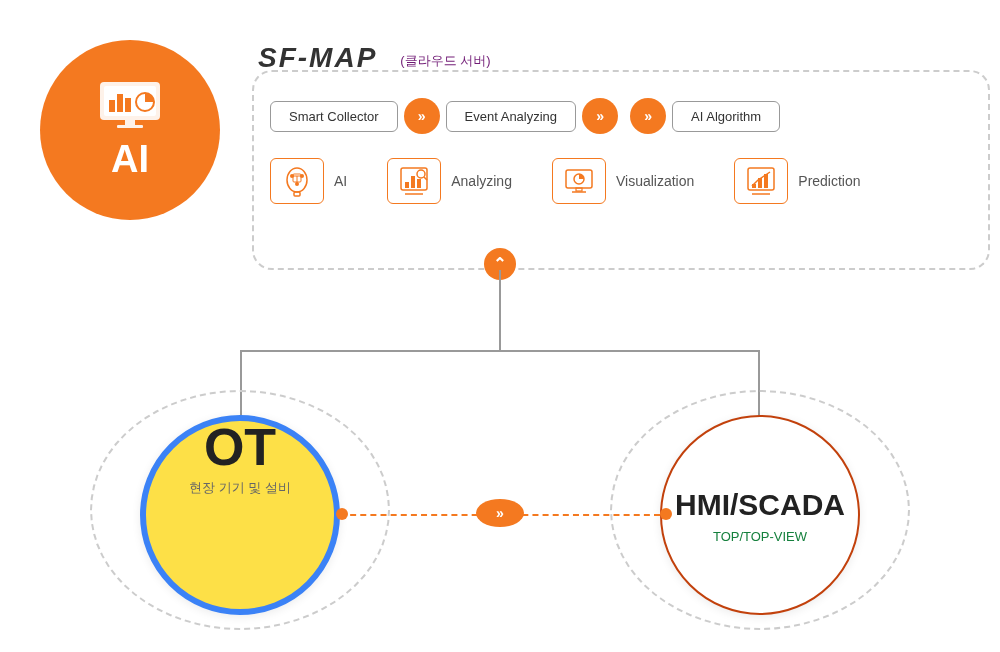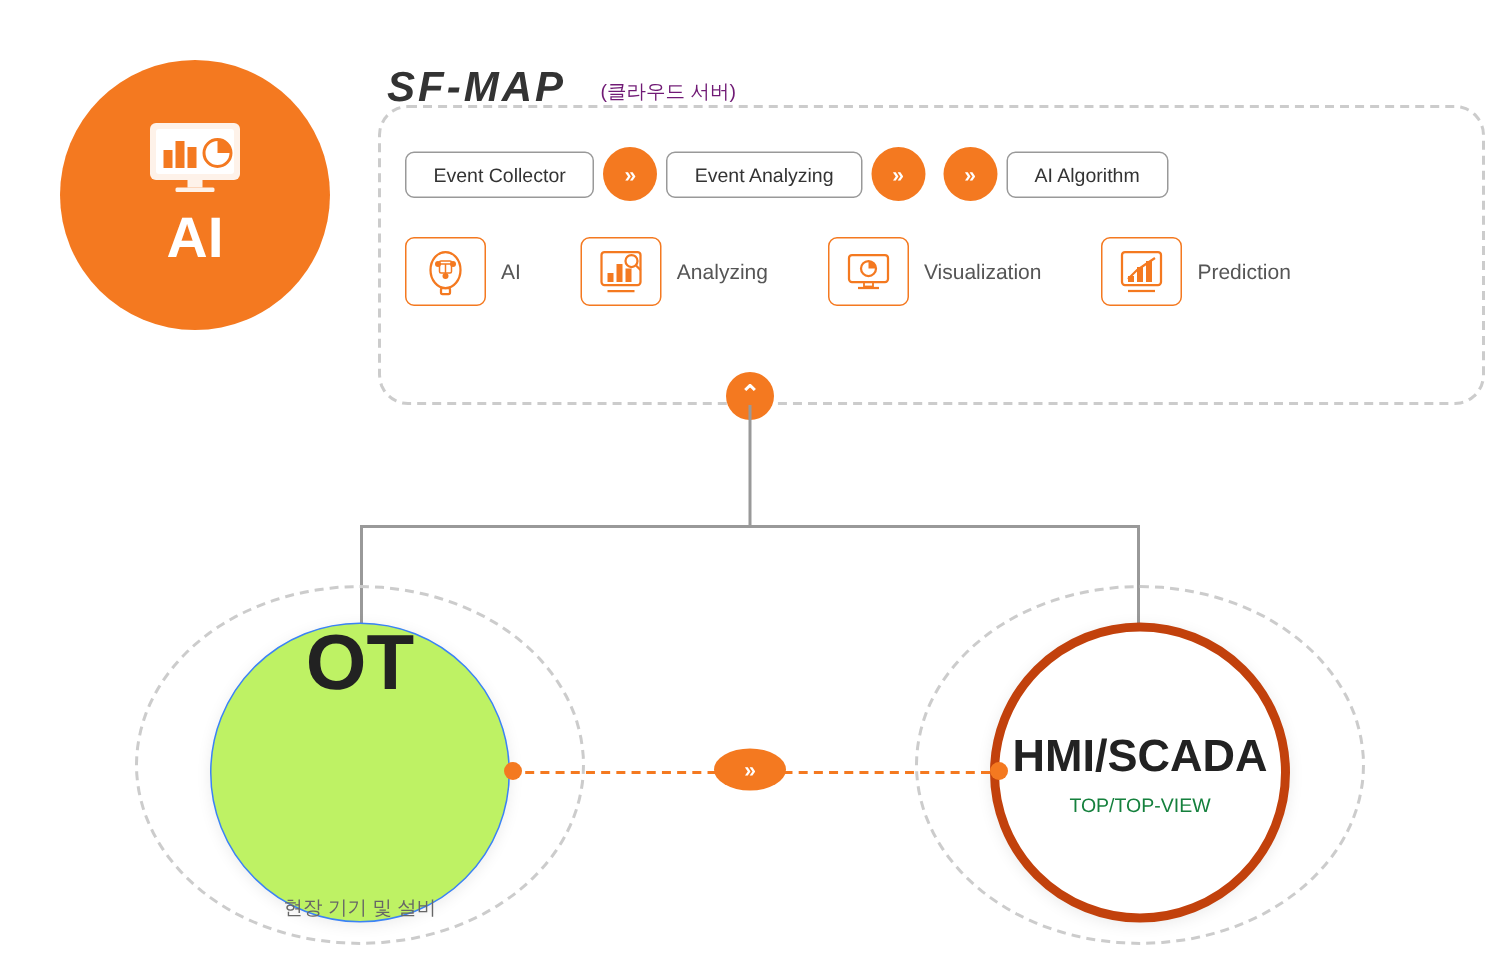--- a/index.html
+++ b/index.html
@@ -196,27 +196,27 @@
       height: 240px;
       border: 2px dashed #ccc;
       border-radius: 50%;
     }
     .ot-inner-circle {
       position: absolute;
       top: 415px;
       left: 140px;
       width: 200px;
       height: 200px;
-      background: #bef264;
-      border-radius: 50%;
-      border: 1px solid #3b82f6;
+      background: #fde047;
+      border-radius: 50%;
+      border: 6px solid #3b82f6;
       display: flex;
       flex-direction: column;
       align-items: center;
-      justify-content: space-between;
+      justify-content: flex-start;
       box-shadow: 0 2px 10px rgba(0,0,0,0.08);
     }
     .ot-main-label {
       font-size: 52px;
       font-weight: bold;
       color: #222;
       line-height: 1;
     }
     .ot-sub-label {
       font-size: 13px;
@@ -235,21 +235,21 @@
       border-radius: 50%;
     }
     .hmi-inner-circle {
       position: absolute;
       top: 415px;
       left: 660px;
       width: 200px;
       height: 200px;
       background: #fff;
       border-radius: 50%;
-      border: 6px solid #c2410c;
+      border: 2px solid #c2410c;
       display: flex;
       flex-direction: column;
       align-items: center;
       justify-content: center;
       box-shadow: 0 2px 10px rgba(0,0,0,0.08);
     }
     .hmi-main-label {
       font-size: 30px;
       font-weight: bold;
       color: #222;
@@ -327,21 +327,21 @@
 </div>
 
 <div class="cloud-box"></div>
 
 <div class="sfmap-title">
   <span class="sfmap-logo">SF-MAP</span>
   <span class="sfmap-sub">(클라우드 서버)</span>
 </div>
 
 <div class="pipeline-row">
-  <div class="pipeline-box">Event Collector</div>
+  <div class="pipeline-box">Smart Collector</div>
   <div class="pipeline-arrow">»</div>
   <div class="pipeline-box">Event Analyzing</div>
   <div class="pipeline-arrow">»</div>
   <div class="pipeline-arrow">»</div>
   <div class="pipeline-box">AI Algorithm</div>
 </div>
 
 <div class="features-row">
 
   <div class="feature-item">

